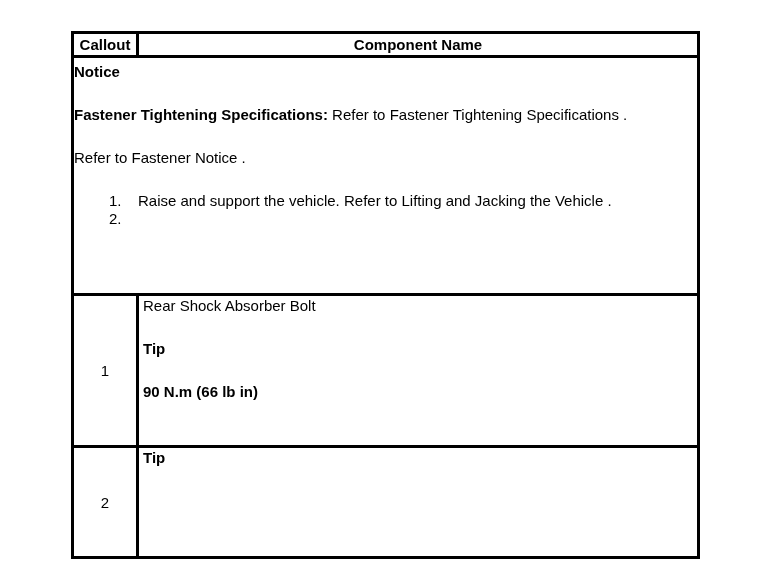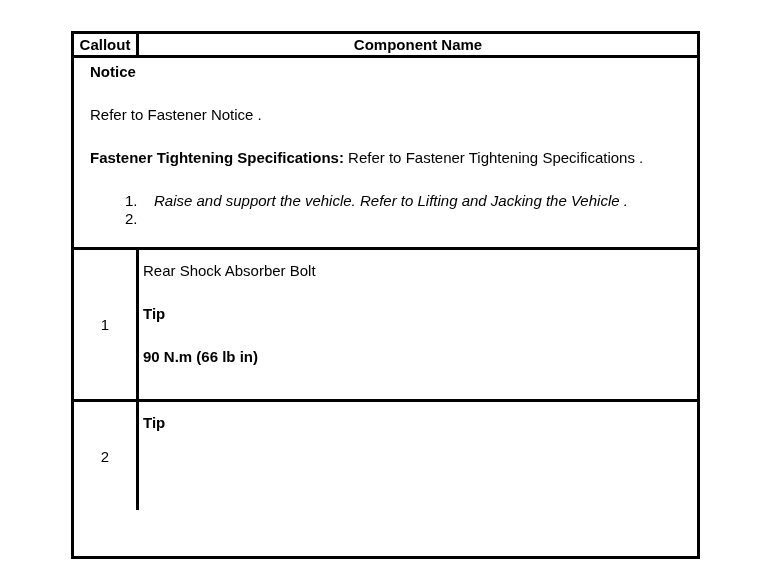--- a/index.html
+++ b/index.html
@@ -42,43 +42,43 @@
     flex: none;
   }
   .hdr-component {
     flex: 1;
     display: flex;
     align-items: center;
     justify-content: center;
     text-align: center;
   }
   .notice-cell {
-    height: 192px;
+    height: 238px;
     border-bottom: 3px solid #000000;
     box-sizing: border-box;
-    padding: 5px 8px 0 16px;
+    padding: 5px 8px 0 0;
     overflow: hidden;
   }
   .para {
     line-height: 18px;
     margin: 0 0 25px 0;
   }
   .bold { font-weight: bold; }
   .indent { margin-left: 67px; }
   .steps { margin: 0; }
   .step {
     display: flex;
     line-height: 18px;
     padding-left: 35px;
   }
   .step-num {
     width: 29px;
     flex: none;
   }
-  .step-text { flex: 1; font-style: italic; }
+  .step-text { flex: 1; }
   .body-row {
     display: flex;
     box-sizing: border-box;
     overflow: hidden;
   }
   .row-1 {
     height: 152px;
     border-bottom: 3px solid #000000;
   }
   .row-2 { height: 108px; }
@@ -87,42 +87,42 @@
     box-sizing: border-box;
     border-right: 3px solid #000000;
     display: flex;
     align-items: center;
     justify-content: center;
     flex: none;
   }
   .content-cell {
     flex: 1;
     box-sizing: border-box;
-    padding: 12px 8px 0 4px;
+    padding: 1px 8px 0 4px;
     overflow: hidden;
   }
   .content-cell .para:last-child { margin-bottom: 8px; }
 </style>
 </head>
 <body>
 
 <div class="spec-table">
 
   <div class="hdr-row">
     <div class="hdr-callout">Callout</div>
     <div class="hdr-component">Component Name</div>
   </div>
 
   <div class="notice-cell">
     <div class="para bold">Notice</div>
-    <div class="para">Refer to Fastener Notice .</div>
     <div class="para">
       <span class="bold">Fastener Tightening Specifications:</span>
       <span>Refer to Fastener Tightening Specifications .</span>
     </div>
+    <div class="para">Refer to Fastener Notice .</div>
     <div class="steps">
       <div class="step">
         <span class="step-num">1.</span>
         <span class="step-text">Raise and support the vehicle. Refer to Lifting and Jacking the Vehicle .</span>
       </div>
       <div class="step">
         <span class="step-num">2.</span>
       </div>
     </div>
   </div>

